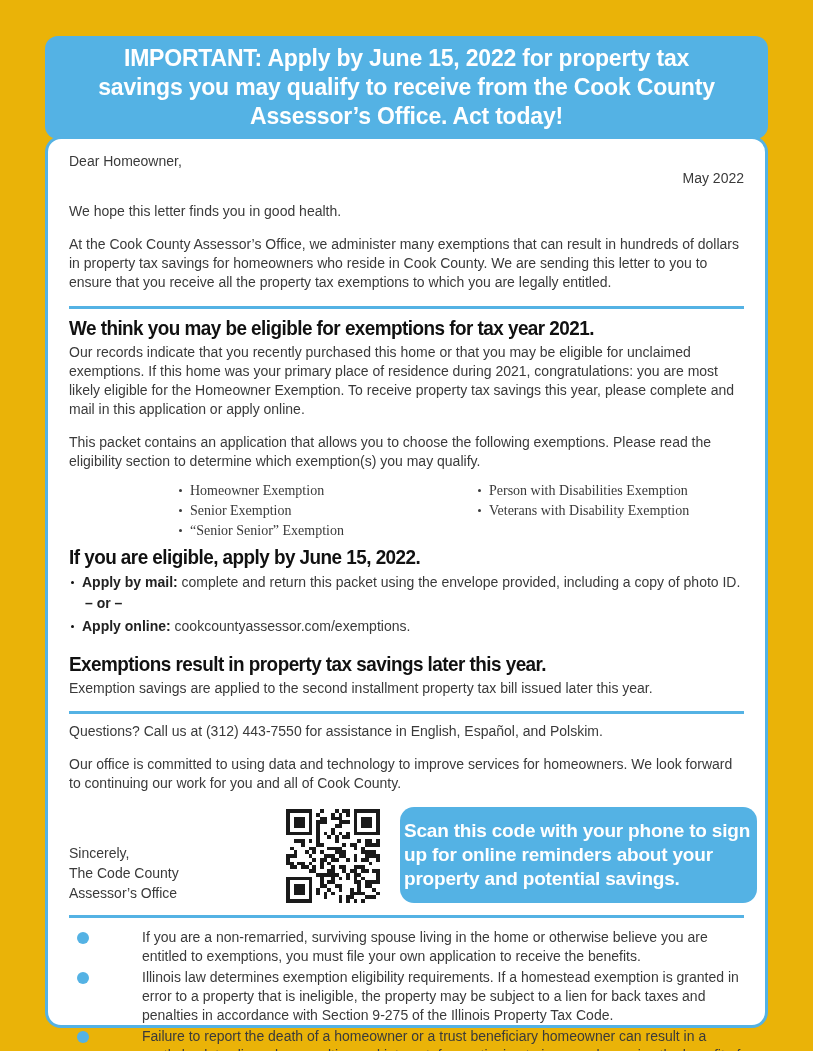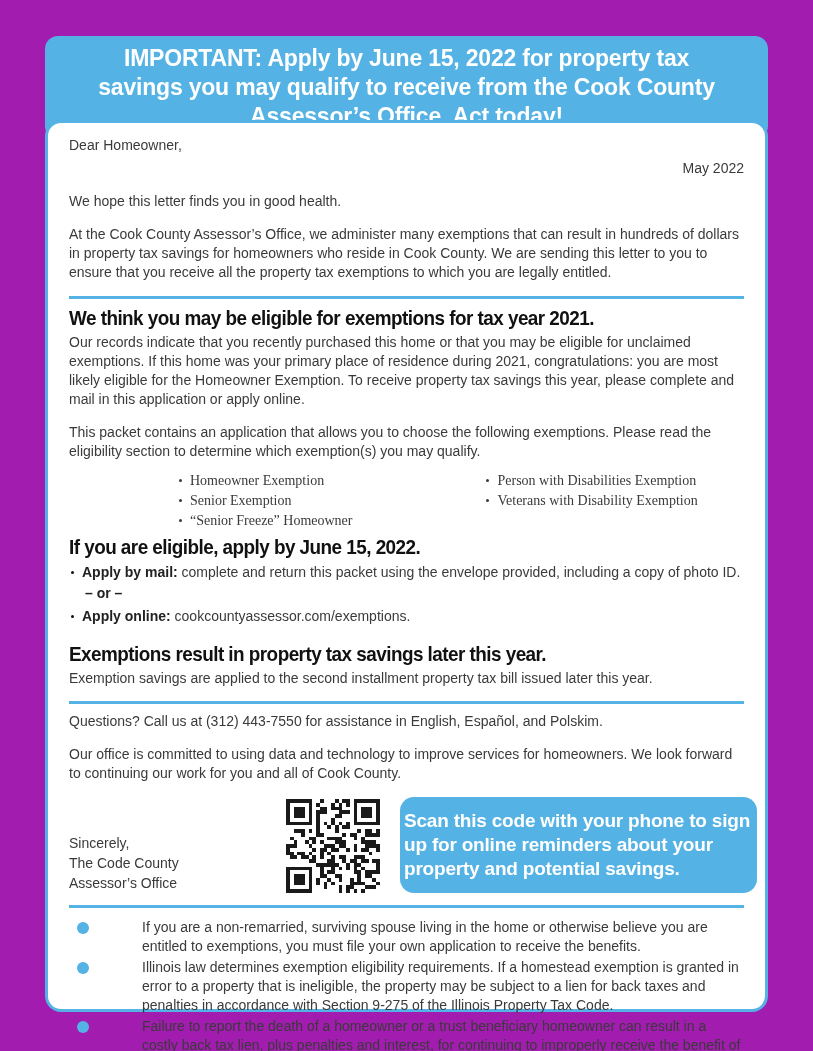--- a/index.html
+++ b/index.html
@@ -1,32 +1,32 @@
 <!DOCTYPE html>
 <html><head>
 <meta charset="utf-8">
 <style>
   html,body{margin:0;padding:0;background:#fff;}
   .page{
-    width:813px;height:1051px;background:#a21caf;box-sizing:border-box;
+    width:813px;height:1051px;background:#eab308;box-sizing:border-box;
     font-family:"Liberation Sans",sans-serif;color:#333;position:relative;overflow:hidden;
   }
   .banner{
     position:absolute;left:45px;top:36px;width:723px;box-sizing:border-box;
     background:#54b2e4;border-radius:13px;color:#fff;text-align:center;
     font-weight:bold;font-size:23px;line-height:29px;padding:8px 52px;
     letter-spacing:-0.2px;
   }
   .content-box{
-    position:absolute;left:45px;top:120px;width:723px;height:892px;box-sizing:border-box;
+    position:absolute;left:45px;top:136px;width:723px;height:892px;box-sizing:border-box;
     border:3px solid #54b2e4;border-radius:16px;background:#fff;
     padding:13px 21px 16px 21px;font-size:14px;line-height:19px;color:#3a3a3a;
   }
   .header-row{display:flex;justify-content:space-between;align-items:flex-start;}
-  .date{margin-top:23px;color:#3a3a3a;}
+  .date{margin-top:17px;color:#3a3a3a;}
   p{margin:14px 0 0 0;}
   .rule{height:3px;background:#54b2e4;border:none;margin:14px 0 7px 0;}
   h1,h2,h3{
     font-size:21px;line-height:24px;color:#111;margin:0;
     letter-spacing:-0.6px;transform:scaleX(.90);transform-origin:0 50%;
     white-space:nowrap;font-weight:bold;
   }
   .h-sub{margin:3px 0 0 0;}
   .exemption-cols{display:flex;margin:10px 0 4px 108px;}
   .exemption-list{list-style:none;margin:0;padding:0;font-family:Liberation Serif, serif;}
@@ -80,21 +80,21 @@
 
     <h1>We think you may be eligible for exemptions for tax year 2021.</h1>
     <p class="h-sub">Our records indicate that you recently purchased this home or that you may be eligible for unclaimed exemptions. If this home was your primary place of residence during 2021, congratulations: you are most likely eligible for the Homeowner Exemption.  To receive property tax savings this year, please complete and mail in this application or apply online.</p>
 
     <p>This packet contains an application that allows you to choose the following exemptions. Please read the eligibility section to determine which exemption(s) you may qualify.</p>
 
     <div class="exemption-cols">
       <ul class="exemption-list">
         <li>Homeowner Exemption</li>
         <li>Senior Exemption</li>
-        <li>“Senior Freeze” Homeowner</li>
+        <li>“Senior Senior” Exemption</li>
       </ul>
       <ul class="exemption-list right">
         <li>Person with Disabilities Exemption</li>
         <li>Veterans with Disability Exemption</li>
       </ul>
     </div>
 
     <h2>If you are eligible, apply by June 15, 2022.</h2>
     <div class="apply-line">
       <span class="bold">Apply by mail:</span><span> complete and return this packet using the envelope provided, including a copy of photo ID.</span>

